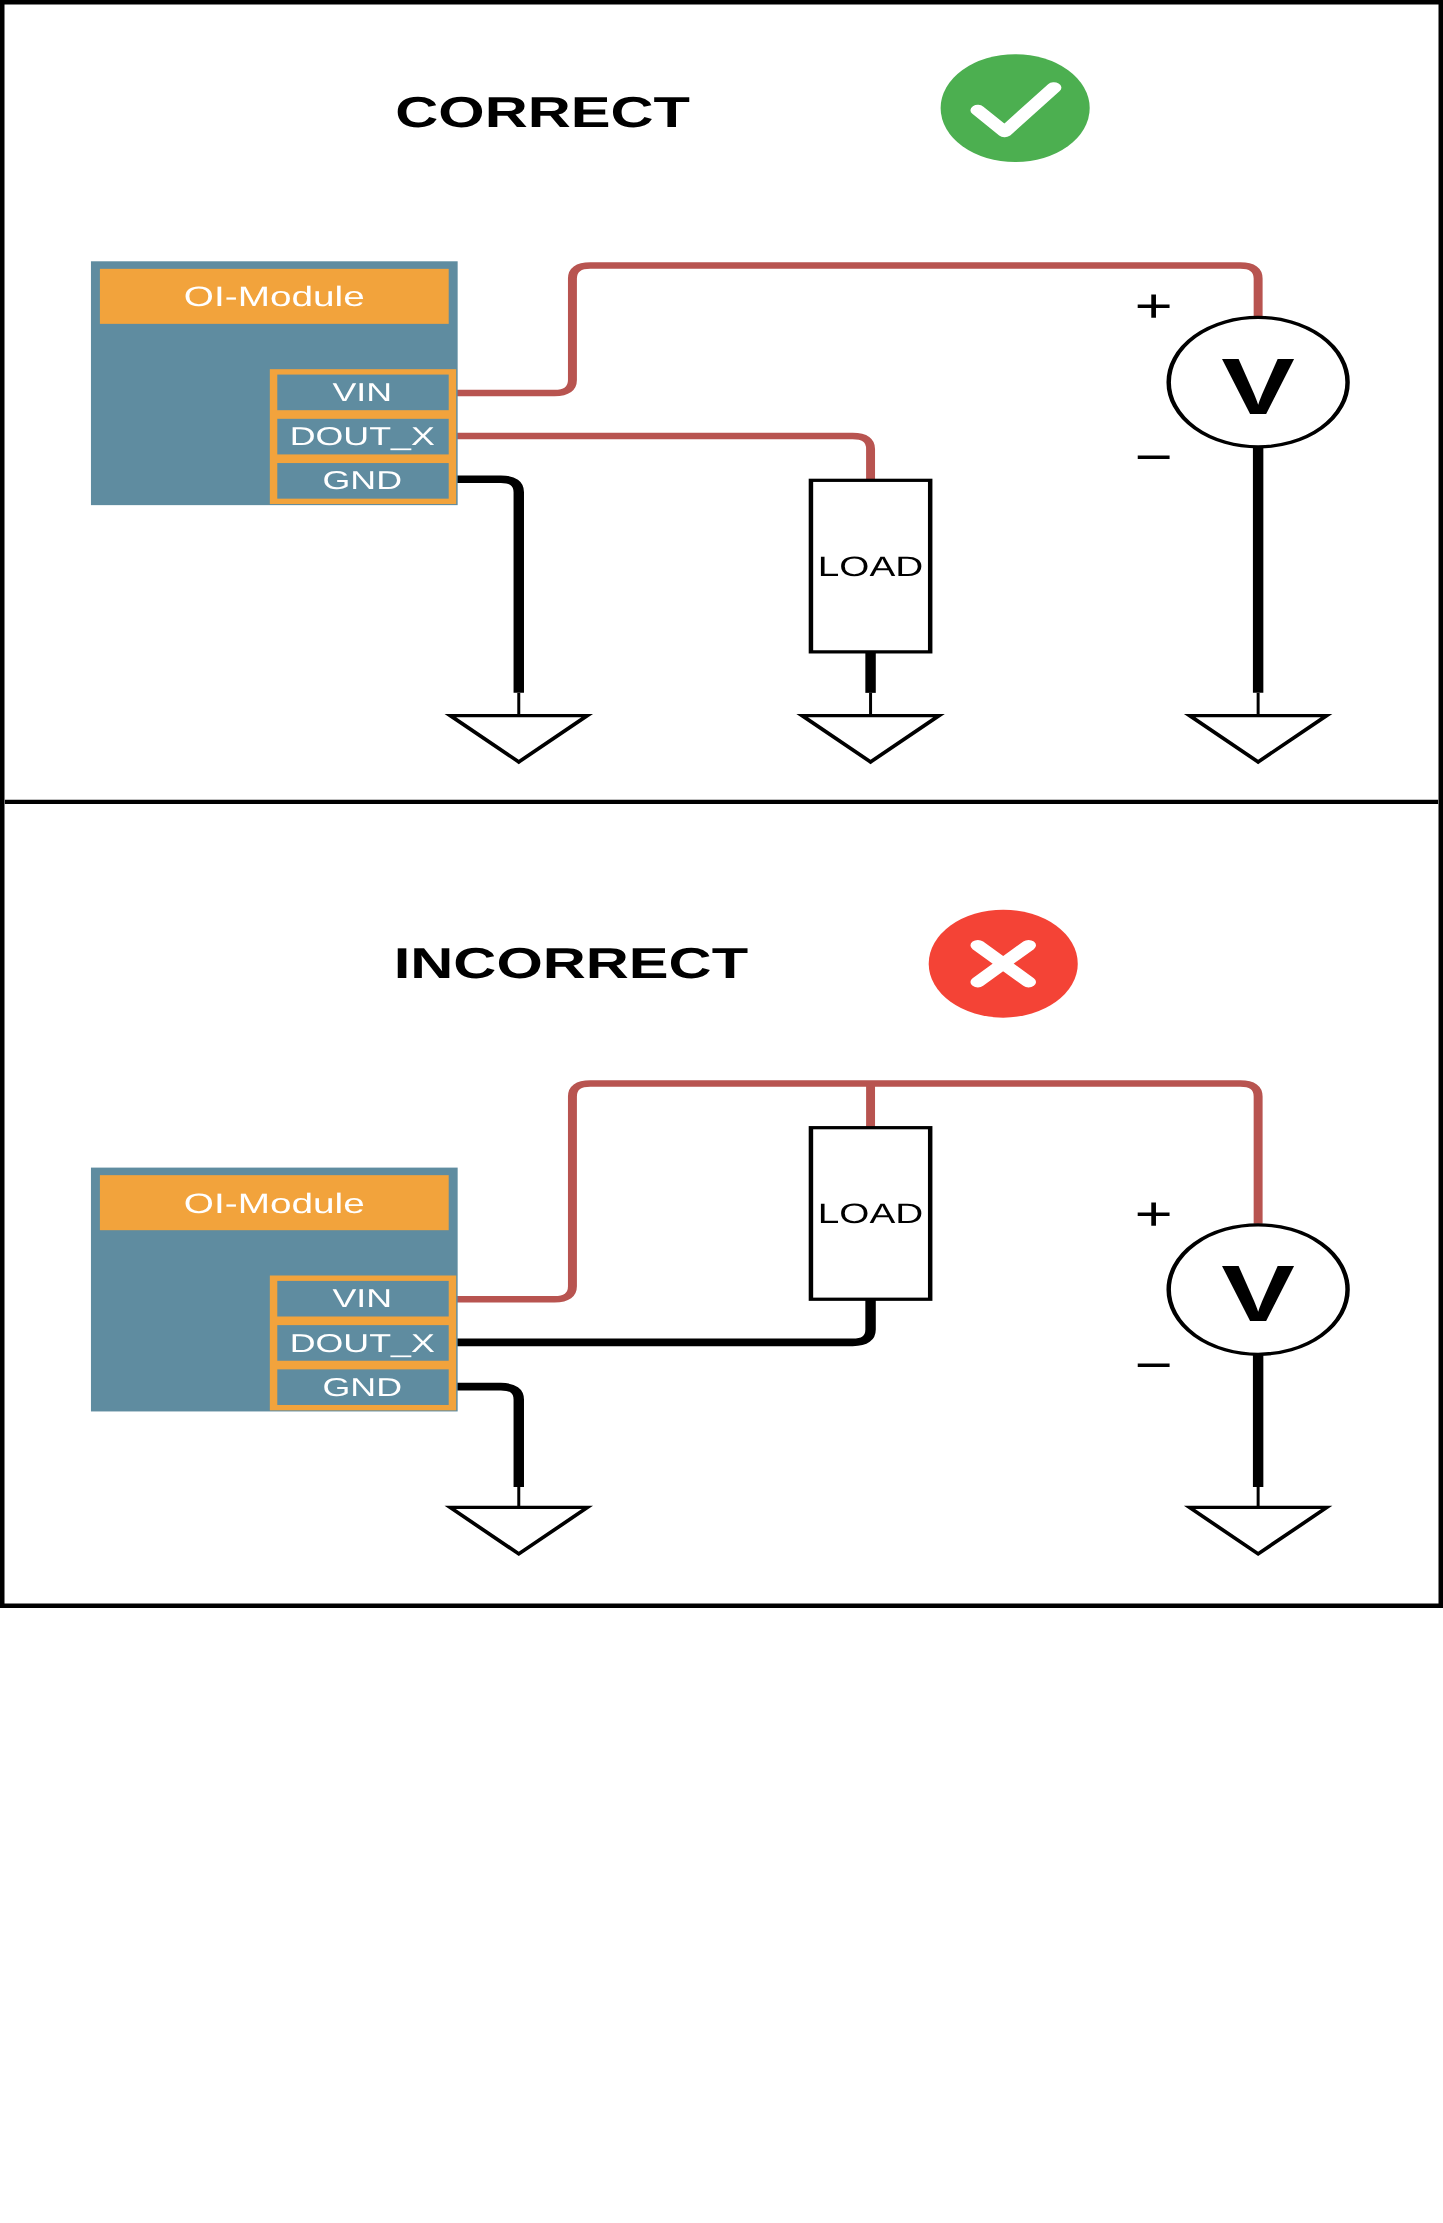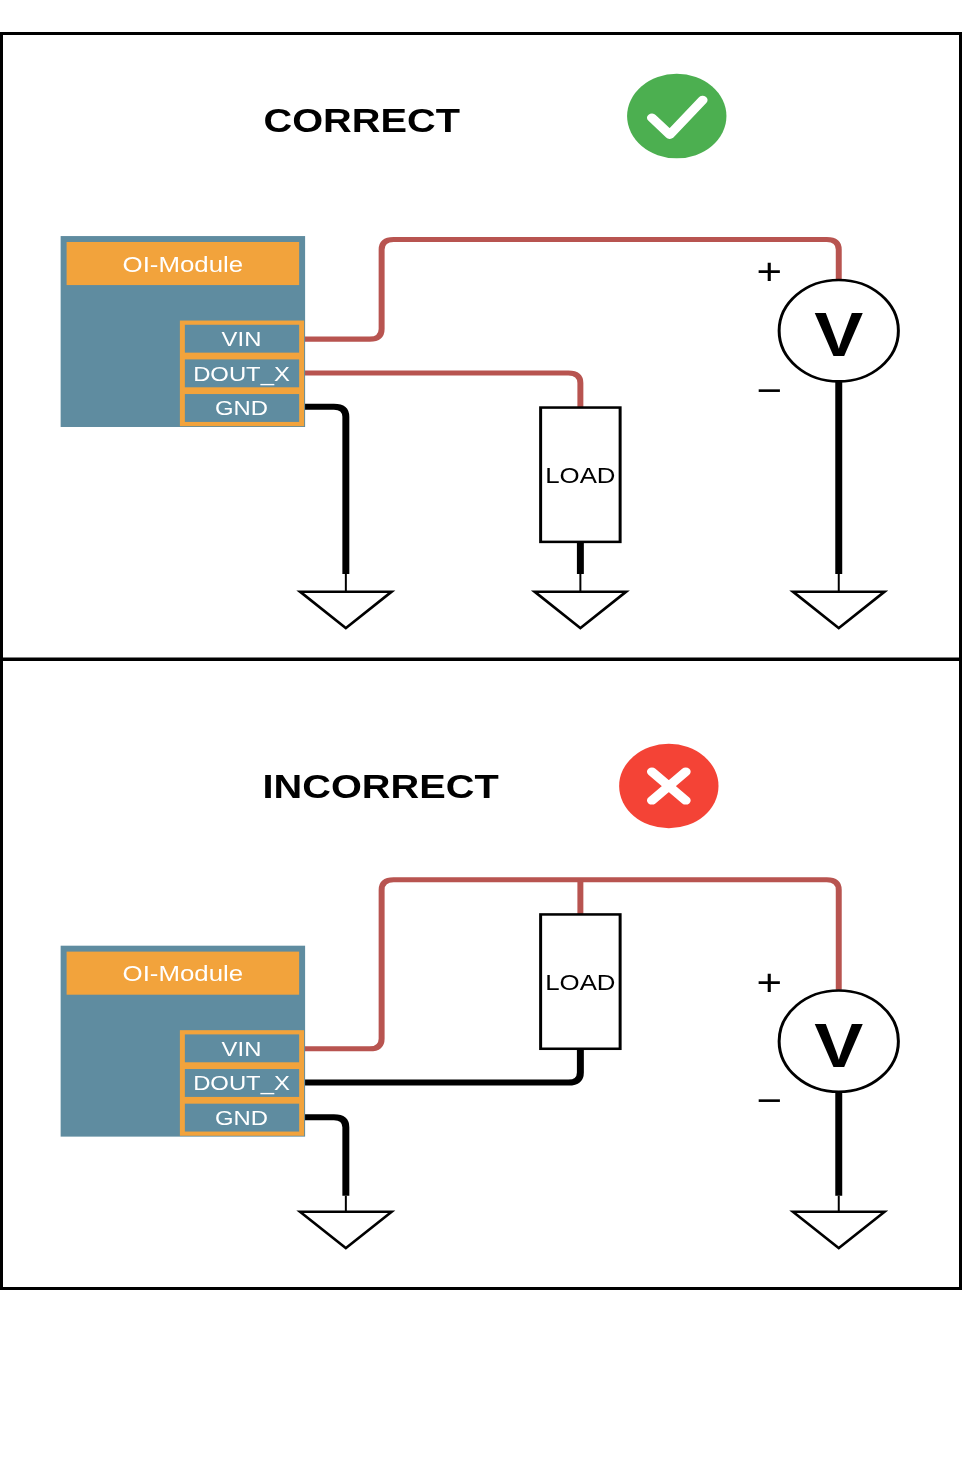--- a/index.html
+++ b/index.html
@@ -9,26 +9,25 @@
     --wire-black:#000000;
     --success-green:#4CAF50;
     --error-red:#F44336;
     --paper:#FFFFFF;
     --ink:#000000;
   }
   html,body{margin:0;padding:0;background:#fff;}
   body{font-family:"Liberation Sans", sans-serif;}
   .figure{
     position:relative;
-    width:962px;height:1258px;
+    width:962px;height:1072px;
     box-sizing:border-box;
     border:3px solid var(--ink);
     background:var(--paper);
     overflow:hidden;
-    margin-top:32px;
   }
   .panel{display:block;width:100%;height:50%;}
   
   .wire-red{stroke:var(--wire-red);stroke-width:6;fill:none;}
   .wire-black{stroke:var(--wire-black);stroke-width:7;fill:none;}
   .stem{stroke:var(--wire-black);stroke-width:2;fill:none;}
   .gnd-tri{fill:var(--paper);stroke:var(--ink);stroke-width:3;stroke-linejoin:miter;}
   .outline-box{fill:var(--paper);stroke:var(--ink);stroke-width:3;}
   .module-body{fill:var(--module-fill);}
   .module-header{fill:var(--accent-orange);}

